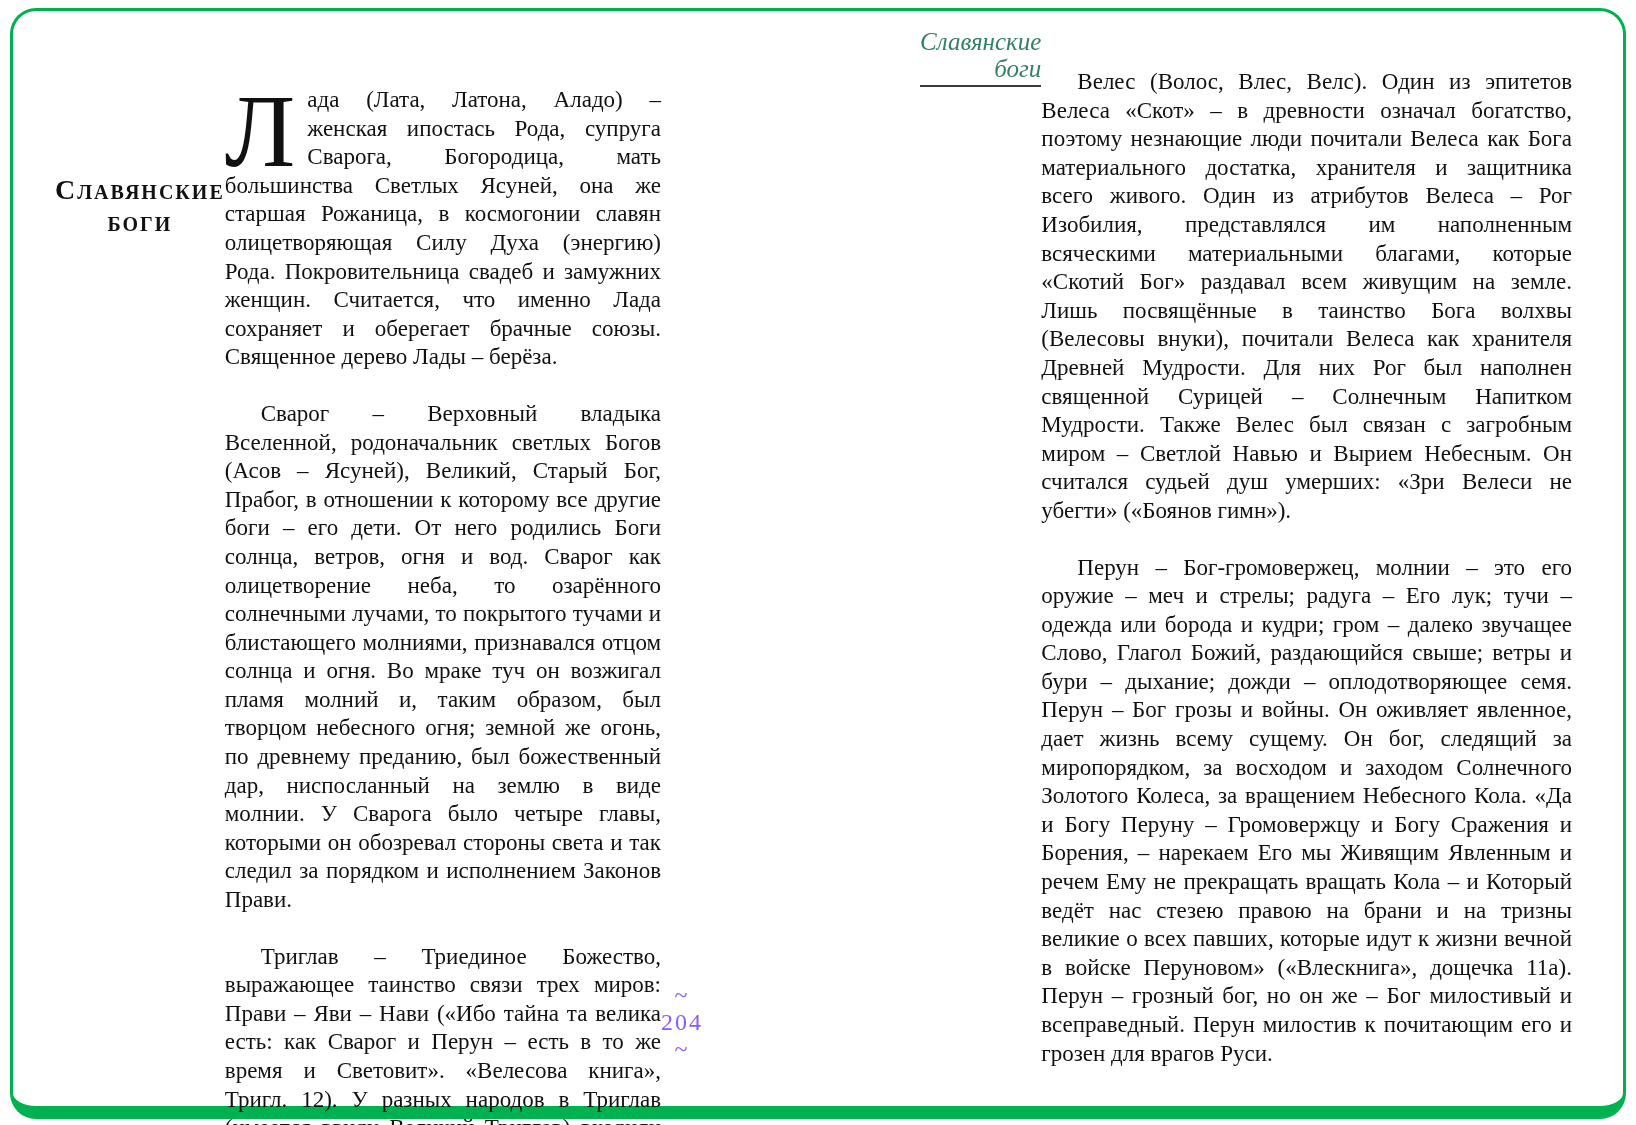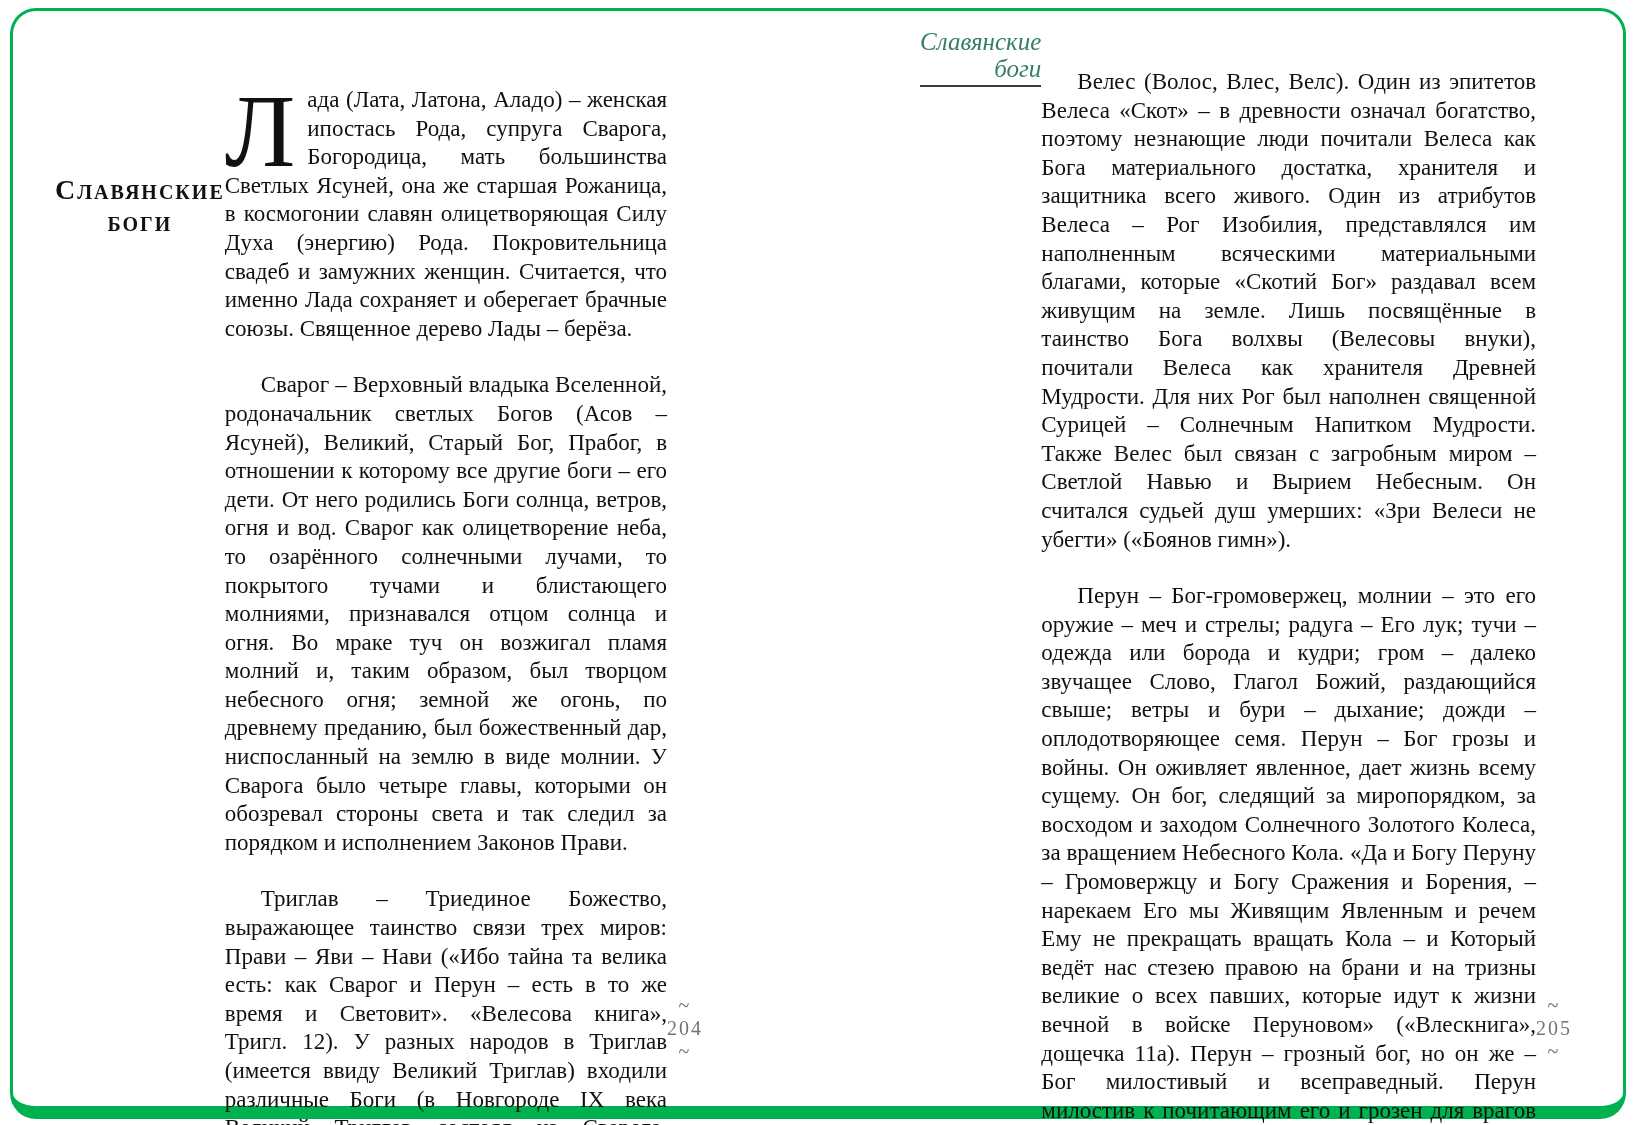--- a/index.html
+++ b/index.html
@@ -77,23 +77,23 @@
     float: left;
     font-size: 104px;
     line-height: 80px;
     margin: 5px 12px 0 0;
   }
   .italic { }
 
   .footer {
     margin-top: auto;
     text-align: center;
-    font-size: 20px;
+    font-size: 24px;
     letter-spacing: 2px;
-    color: #737373;
+    color: #8b5cf6;
     padding-bottom: 2px;
   }
 </style>
 </head>
 <body>
 
 <div class="frame"></div>
 
 <div class="page left">
   <div class="header">
@@ -110,14 +110,13 @@
 
 <div class="page right">
   <div class="header">
     <div class="running">Славянские боги</div>
     <div class="rule"></div>
   </div>
   <div class="body">
       <p class="indent"><span>Велес (Волос, Влес, Велс). Один из эпитетов Велеса «Скот» – в древности означал богатство, поэтому незнающие люди почитали Велеса как Бога материального достатка, хранителя и защитника всего живого. Один из атрибутов Велеса – Рог Изобилия, представлялся им наполненным всяческими материальными благами, которые «Скотий Бог» раздавал всем живущим на земле. Лишь посвящённые в таинство Бога волхвы (Велесовы внуки), почитали Велеса как хранителя Древней Мудрости. Для них Рог был наполнен священной Сурицей – Солнечным Напитком Мудрости. Также Велес был связан с загробным миром – Светлой Навью и Вырием Небесным. Он считался судьей душ умерших: «Зри Велеси не убегти» («Боянов гимн»).</span></p>
       <p class="indent"><span>Перун – Бог-громовержец, молнии – это его оружие – меч и стрелы; радуга – Его лук; тучи – одежда или борода и кудри; гром – далеко звучащее Слово, Глагол Божий, раздающийся свыше; ветры и бури – дыхание; дожди – оплодотворяющее семя. Перун – Бог грозы и войны. Он оживляет явленное, дает жизнь всему сущему. Он бог, следящий за миропорядком, за восходом и заходом Солнечного Золотого Колеса, за вращением Небесного Кола. </span><span class="italic">«Да и Богу Перуну – Громовержцу и Богу Сражения и Борения, – нарекаем Его мы Живящим Явленным и речем Ему не прекращать вращать Кола – и Который ведёт нас стезею правою на брани и на тризны великие о всех павших, которые идут к жизни вечной в войске Перуновом»</span><span> («Влескнига», дощечка 11а). Перун – грозный бог, но он же – Бог милостивый и всеправедный. Перун милостив к почитающим его и грозен для врагов Руси.</span></p>
     </div>
-  <div class="footer">~ 205 ~</div>
 </div>
 
 </body></html>

